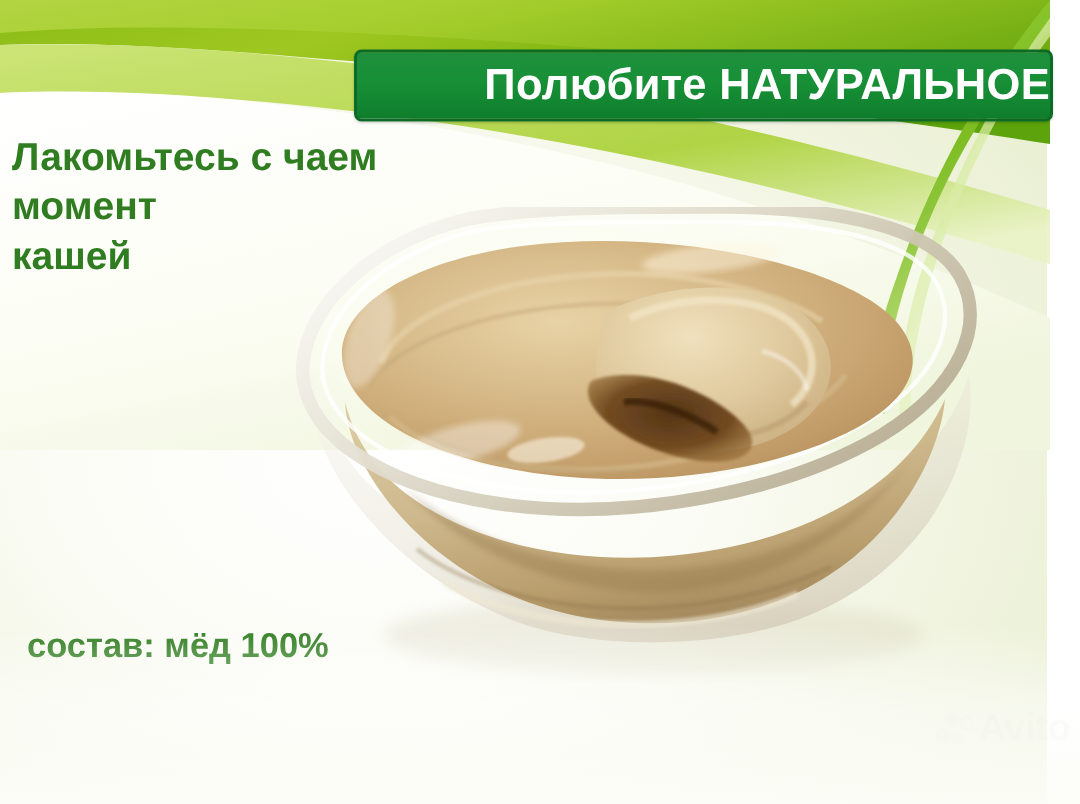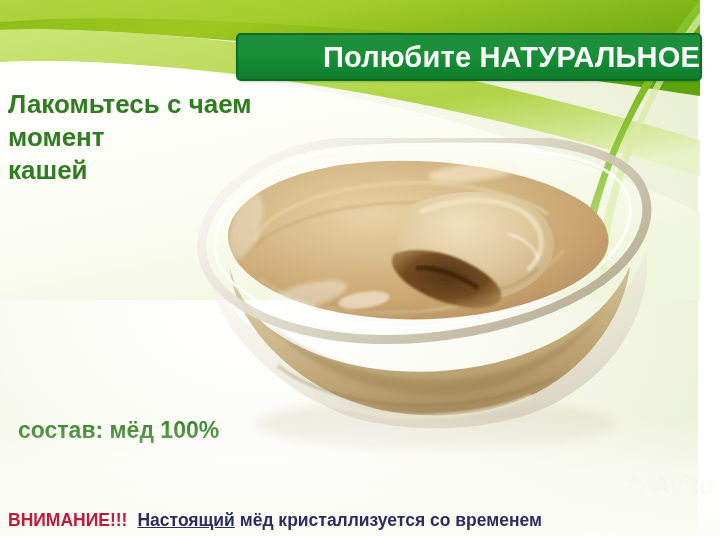--- a/index.html
+++ b/index.html
@@ -312,18 +312,15 @@
       <circle cx="16" cy="19" r="4" fill="#e0e4d4"></circle>
       <circle cx="11" cy="6" r="4.5" fill="#e0e4d4"></circle>
       <circle cx="21" cy="8" r="4" fill="none" stroke="#e0e4d4" stroke-width="2"></circle>
     </svg>
     <span class="wm-text">Avito</span>
   </div>
 
   <div class="bg-bottom-fade"></div>
 
   <div class="warning">
-    <div class="warn-line">
-      <span class="warn-attention">ВНИМАНИЕ!!!</span><span class="warn-underline">Настоящий</span><span> мёд кристаллизуется со временем</span>
-    </div>
   </div>
 
 </div>
 
 </body></html>

